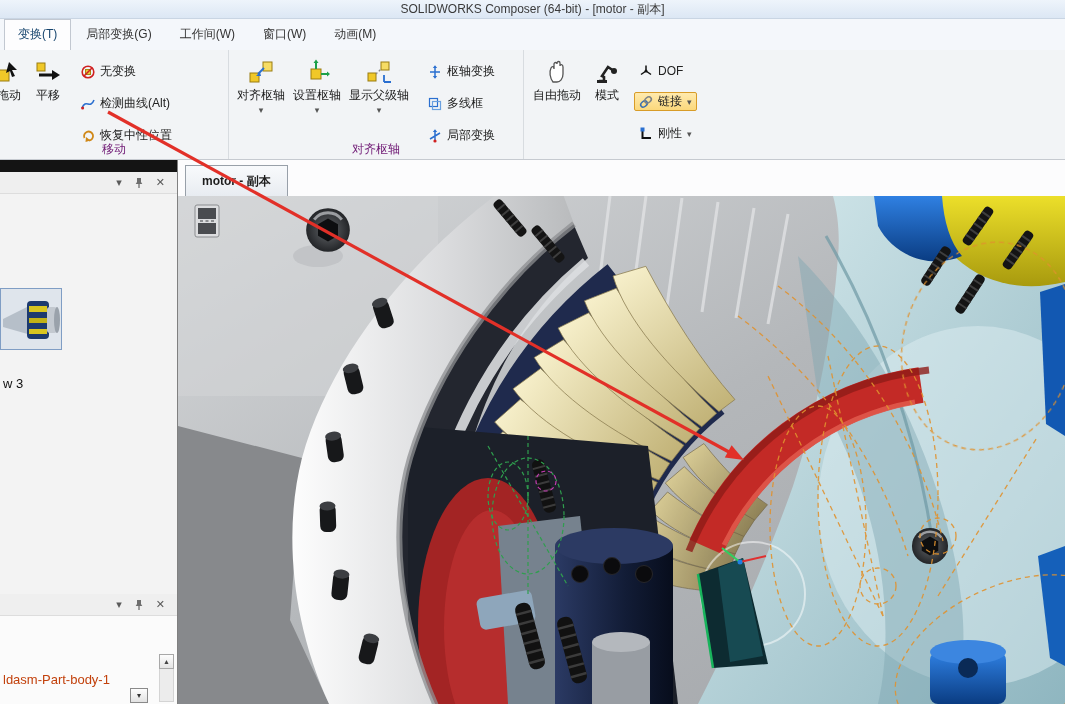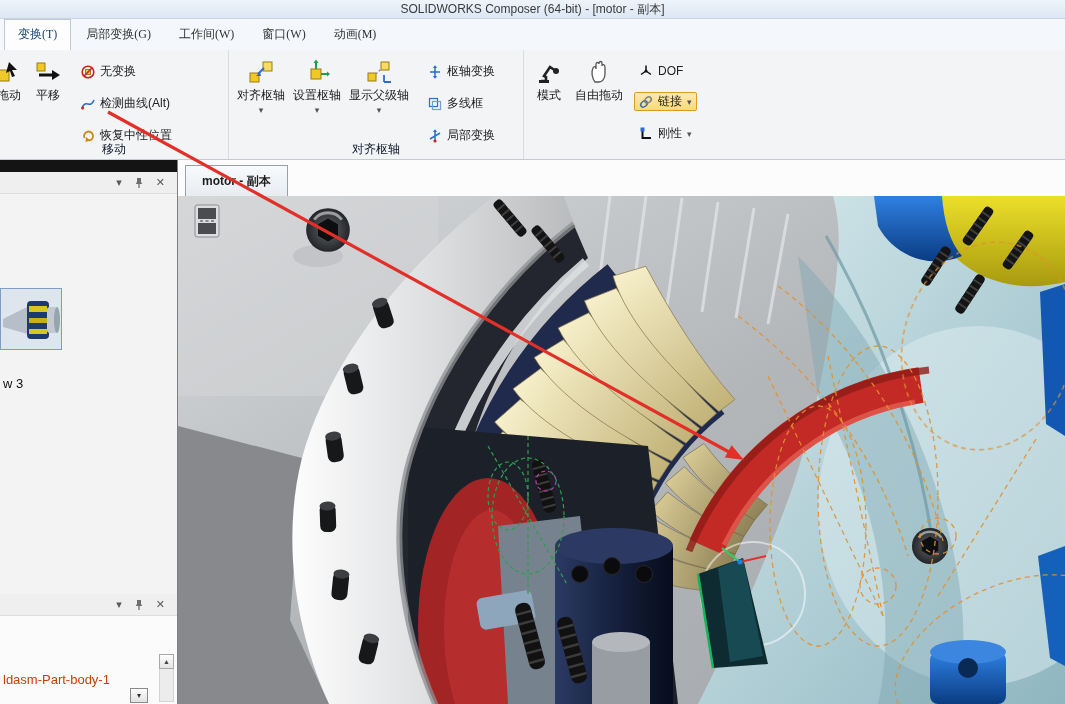--- a/index.html
+++ b/index.html
@@ -4,30 +4,30 @@
 <style>
   * { box-sizing: border-box; margin: 0; padding: 0; }
   html,body { width:1065px; height:704px; overflow:hidden; }
   body { position:relative; font-family:"Liberation Sans","DejaVu Sans",sans-serif; font-size:12px; color:#222; background:#fff; }
 
   .titlebar { position:absolute; top:0; left:0; width:100%; height:19px;
     background:linear-gradient(#eef4fb,#dce7f4); border-bottom:1px solid #c9d5e3;
     text-align:center; line-height:18px; font-size:12px; color:#3a3a3a; }
 
   .menubar { position:absolute; top:19px; left:0; width:100%; height:31px;
-    background:#f4f7fb; display:flex; align-items:flex-end; padding-left:4px; gap:2px;font-family:Liberation Serif, serif; }
+    background:#f4f7fb; display:flex; align-items:flex-end; padding-left:4px; gap:2px; }
   .menu-tab { padding:6px 13px 7px; color:#333; cursor:default; }
   .menu-tab.active { background:#fdfdfe; border:1px solid #c2c8d1; border-bottom:none; color:#17456e; }
 
   .ribbon { position:absolute; top:50px; left:0; width:100%; height:110px;
     background:#f2f4f6; border-bottom:1px solid #c6cad0; display:flex; }
   .ribbon-group { position:relative; height:100%; padding:3px 4px 16px; display:flex; }
   .ribbon-group + .ribbon-group { border-left:1px solid #d8dce0; }
   .group-label { position:absolute; bottom:1px; left:0; width:100%; text-align:center;
-    font-size:12px; color:#0f172a; }
+    font-size:12px; color:#701a75; }
   .big-btn { width:46px; display:flex; flex-direction:column; align-items:center;
     padding-top:5px; gap:2px; border:1px solid transparent; }
   .big-btn .lbl { font-size:12px; white-space:nowrap; }
   .big-btn.hl { background:linear-gradient(#ffe9b0,#fbd87c); border:1px solid #d89c28; border-radius:2px; }
   .big-btn.cropped { margin-left:-14px; width:38px; }
   .small-col { display:flex; flex-direction:column; padding-top:9px; gap:13px; }
   .small-item { display:flex; align-items:center; gap:5px; height:20px; padding:0 4px;
     border:1px solid transparent; white-space:nowrap; }
   .small-item.hl { background:linear-gradient(#ffeaae,#fbd87c); border:1px solid #d89c28; border-radius:2px; }
   .drop { font-size:9px; color:#555; line-height:8px; }
@@ -181,33 +181,33 @@
           <polygon points="4.8,3 7,0.3 9.2,3" fill="#2a6fd0"></polygon>
           <circle cx="7" cy="12" r="1.6" fill="#d02020"></circle>
         </svg>
         <span>局部变换</span>
       </div>
     </div>
     <div class="group-label">对齐枢轴</div>
   </div>
 
   <div class="ribbon-group" style="width:186px">
+    <div class="big-btn" style="width:58px">
+      <svg class="icon-svg" width="26" height="26" viewBox="0 0 26 26">
+        <path d="M9,23 C6,19 5,13 7,9 C8,7 10,7 10,10 L10,5 C10,3 13,3 13,5 L13,4 C13,2 16,2 16,4 L16,7 C16,5 19,5 19,8 L19,15 C19,20 16,23 13,23 Z" fill="#fff" stroke="#555" stroke-width="1.3"></path>
+      </svg>
+      <span class="lbl">自由拖动</span>
+    </div>
     <div class="big-btn" style="width:42px">
       <svg class="icon-svg" width="26" height="26" viewBox="0 0 26 26">
         <path d="M5,22 L10,22 L10,18 L8,17 L14,8 L20,12" stroke="#222" stroke-width="2.6" fill="none"></path>
         <circle cx="20" cy="12" r="3" fill="#222"></circle>
         <rect x="3" y="21" width="10" height="3" fill="#222"></rect>
       </svg>
       <span class="lbl">模式</span>
-    </div>
-    <div class="big-btn" style="width:58px">
-      <svg class="icon-svg" width="26" height="26" viewBox="0 0 26 26">
-        <path d="M9,23 C6,19 5,13 7,9 C8,7 10,7 10,10 L10,5 C10,3 13,3 13,5 L13,4 C13,2 16,2 16,4 L16,7 C16,5 19,5 19,8 L19,15 C19,20 16,23 13,23 Z" fill="#fff" stroke="#555" stroke-width="1.3"></path>
-      </svg>
-      <span class="lbl">自由拖动</span>
     </div>
     <div class="small-col" style="margin-left:6px">
       <div class="small-item">
         <svg class="icon-svg" width="14" height="14" viewBox="0 0 14 14">
           <path d="M7,7 V1.5 M7,7 L12,10.5 M7,7 L2,10.5" stroke="#111" stroke-width="1.5" fill="none"></path>
           <circle cx="7" cy="7" r="1.5" fill="#111"></circle>
         </svg>
         <span>DOF</span>
       </div>
       <div class="small-item hl">

